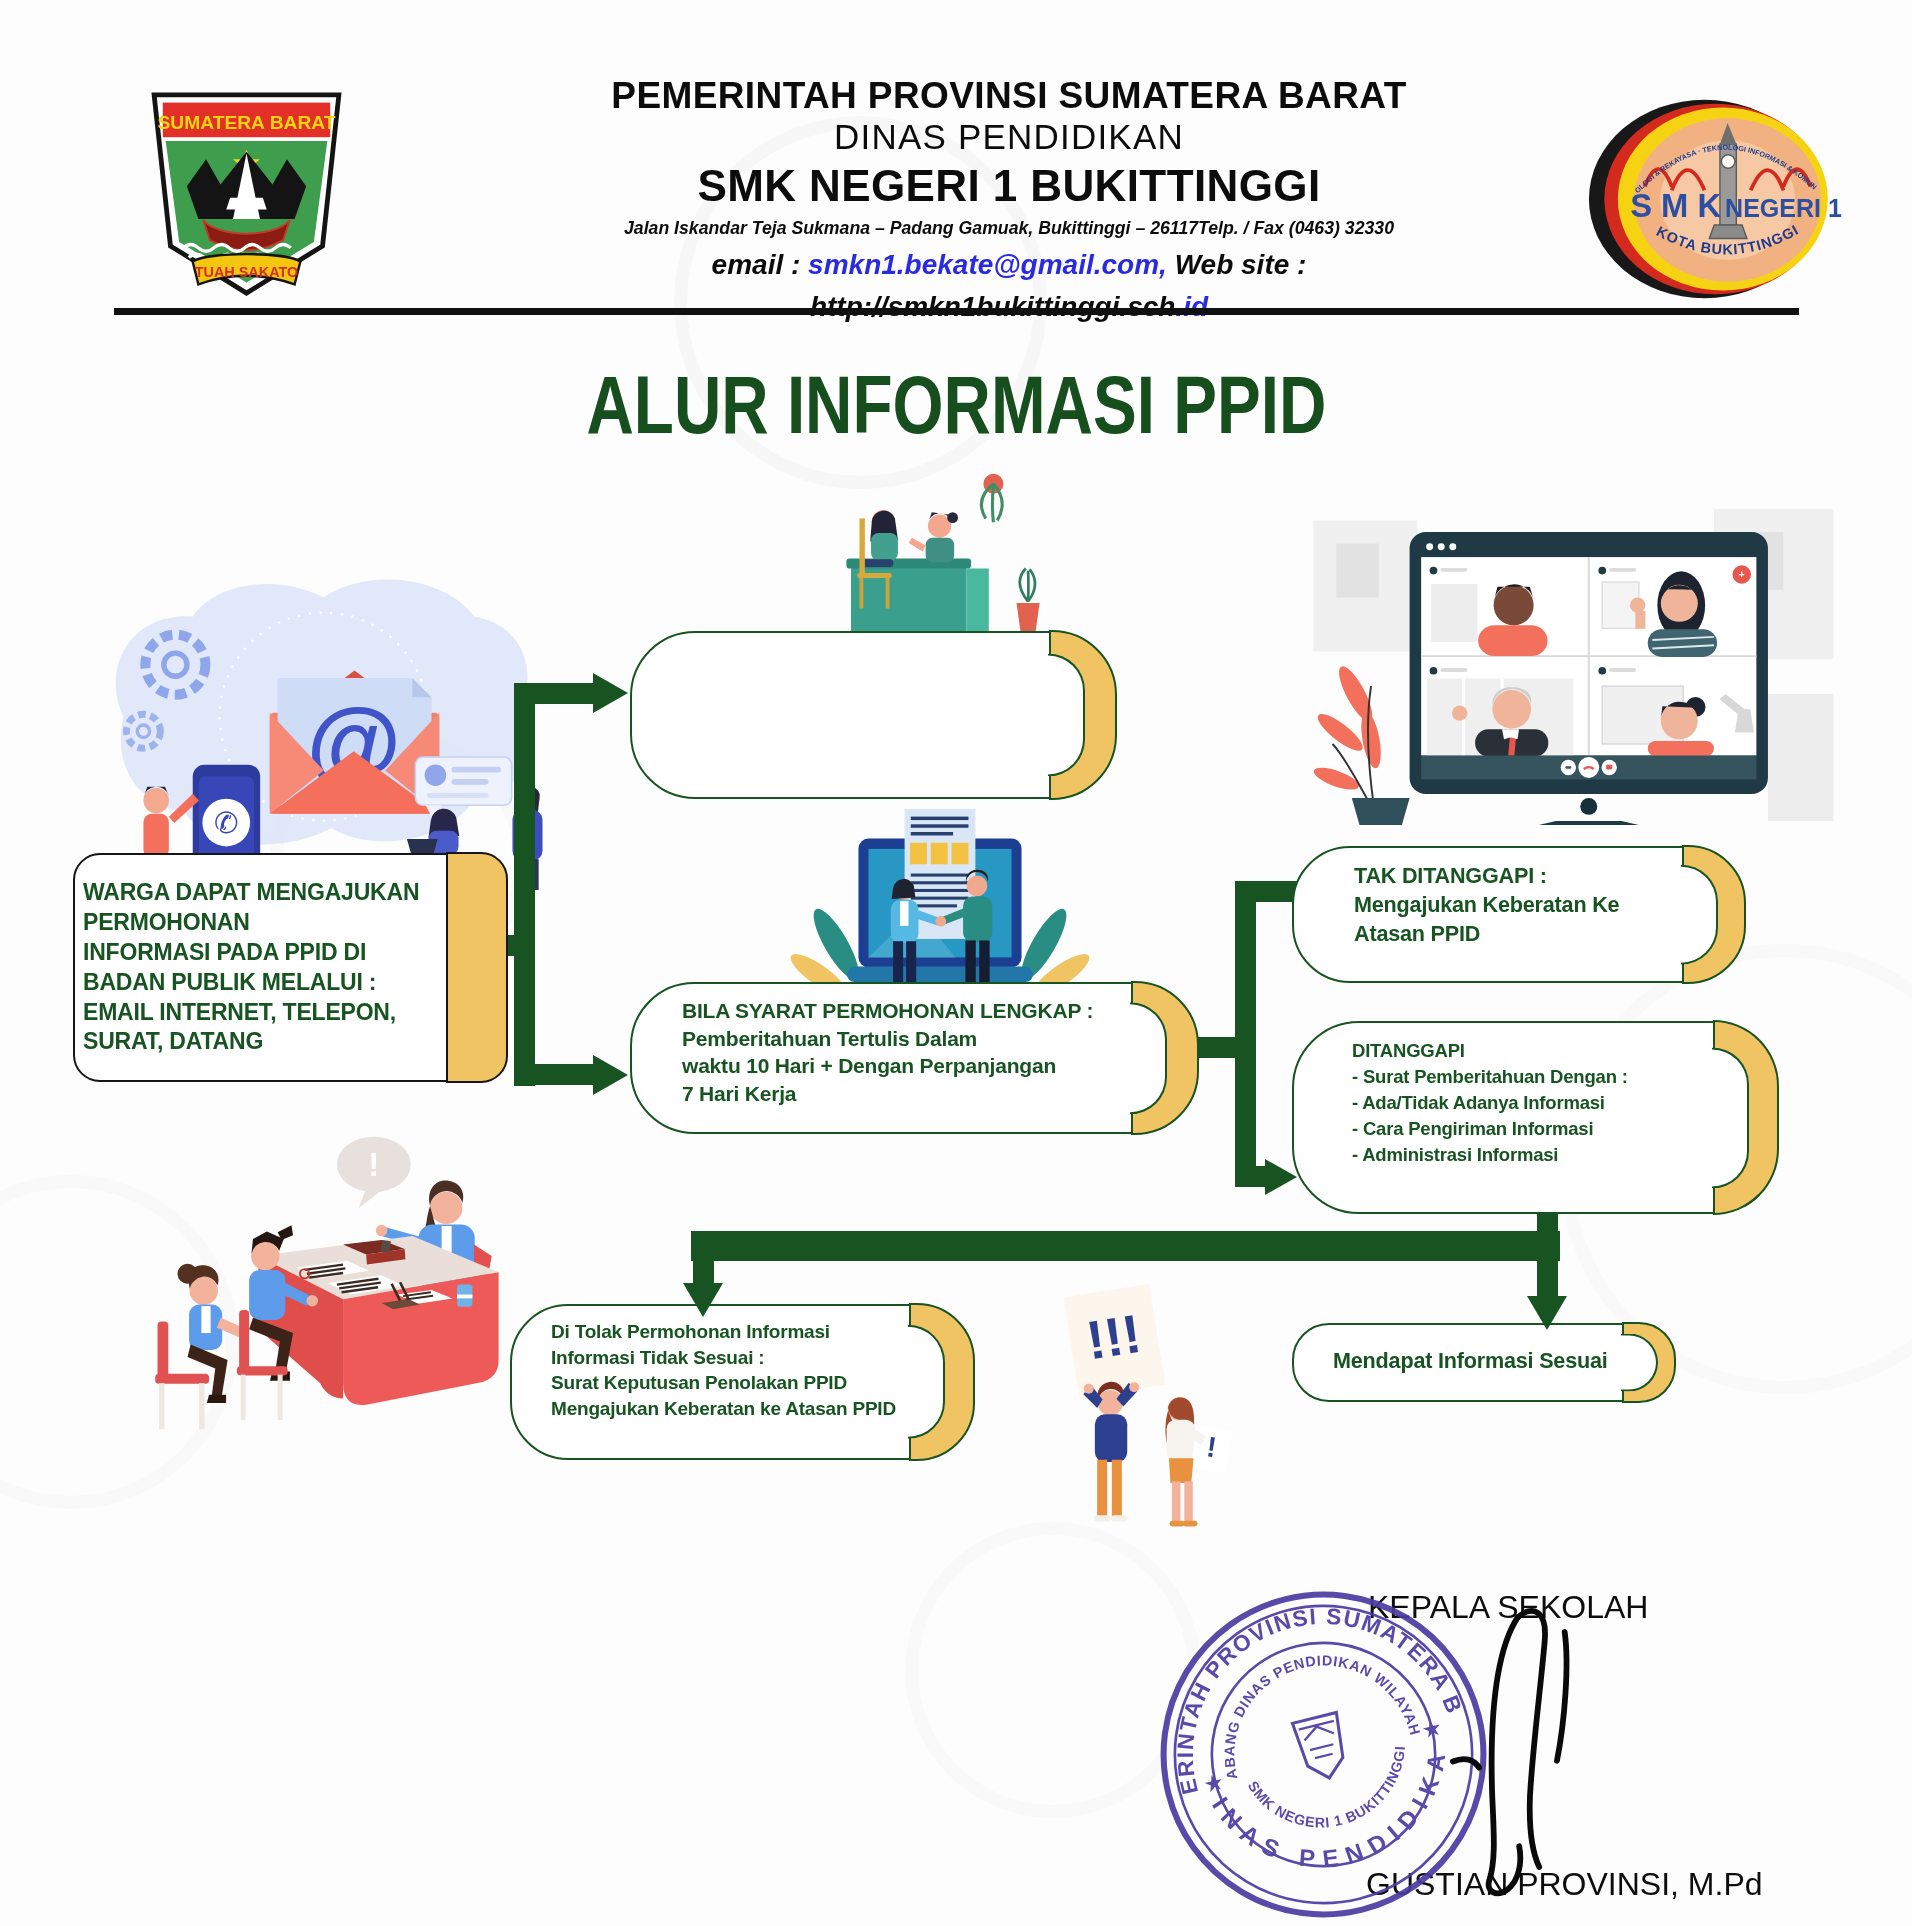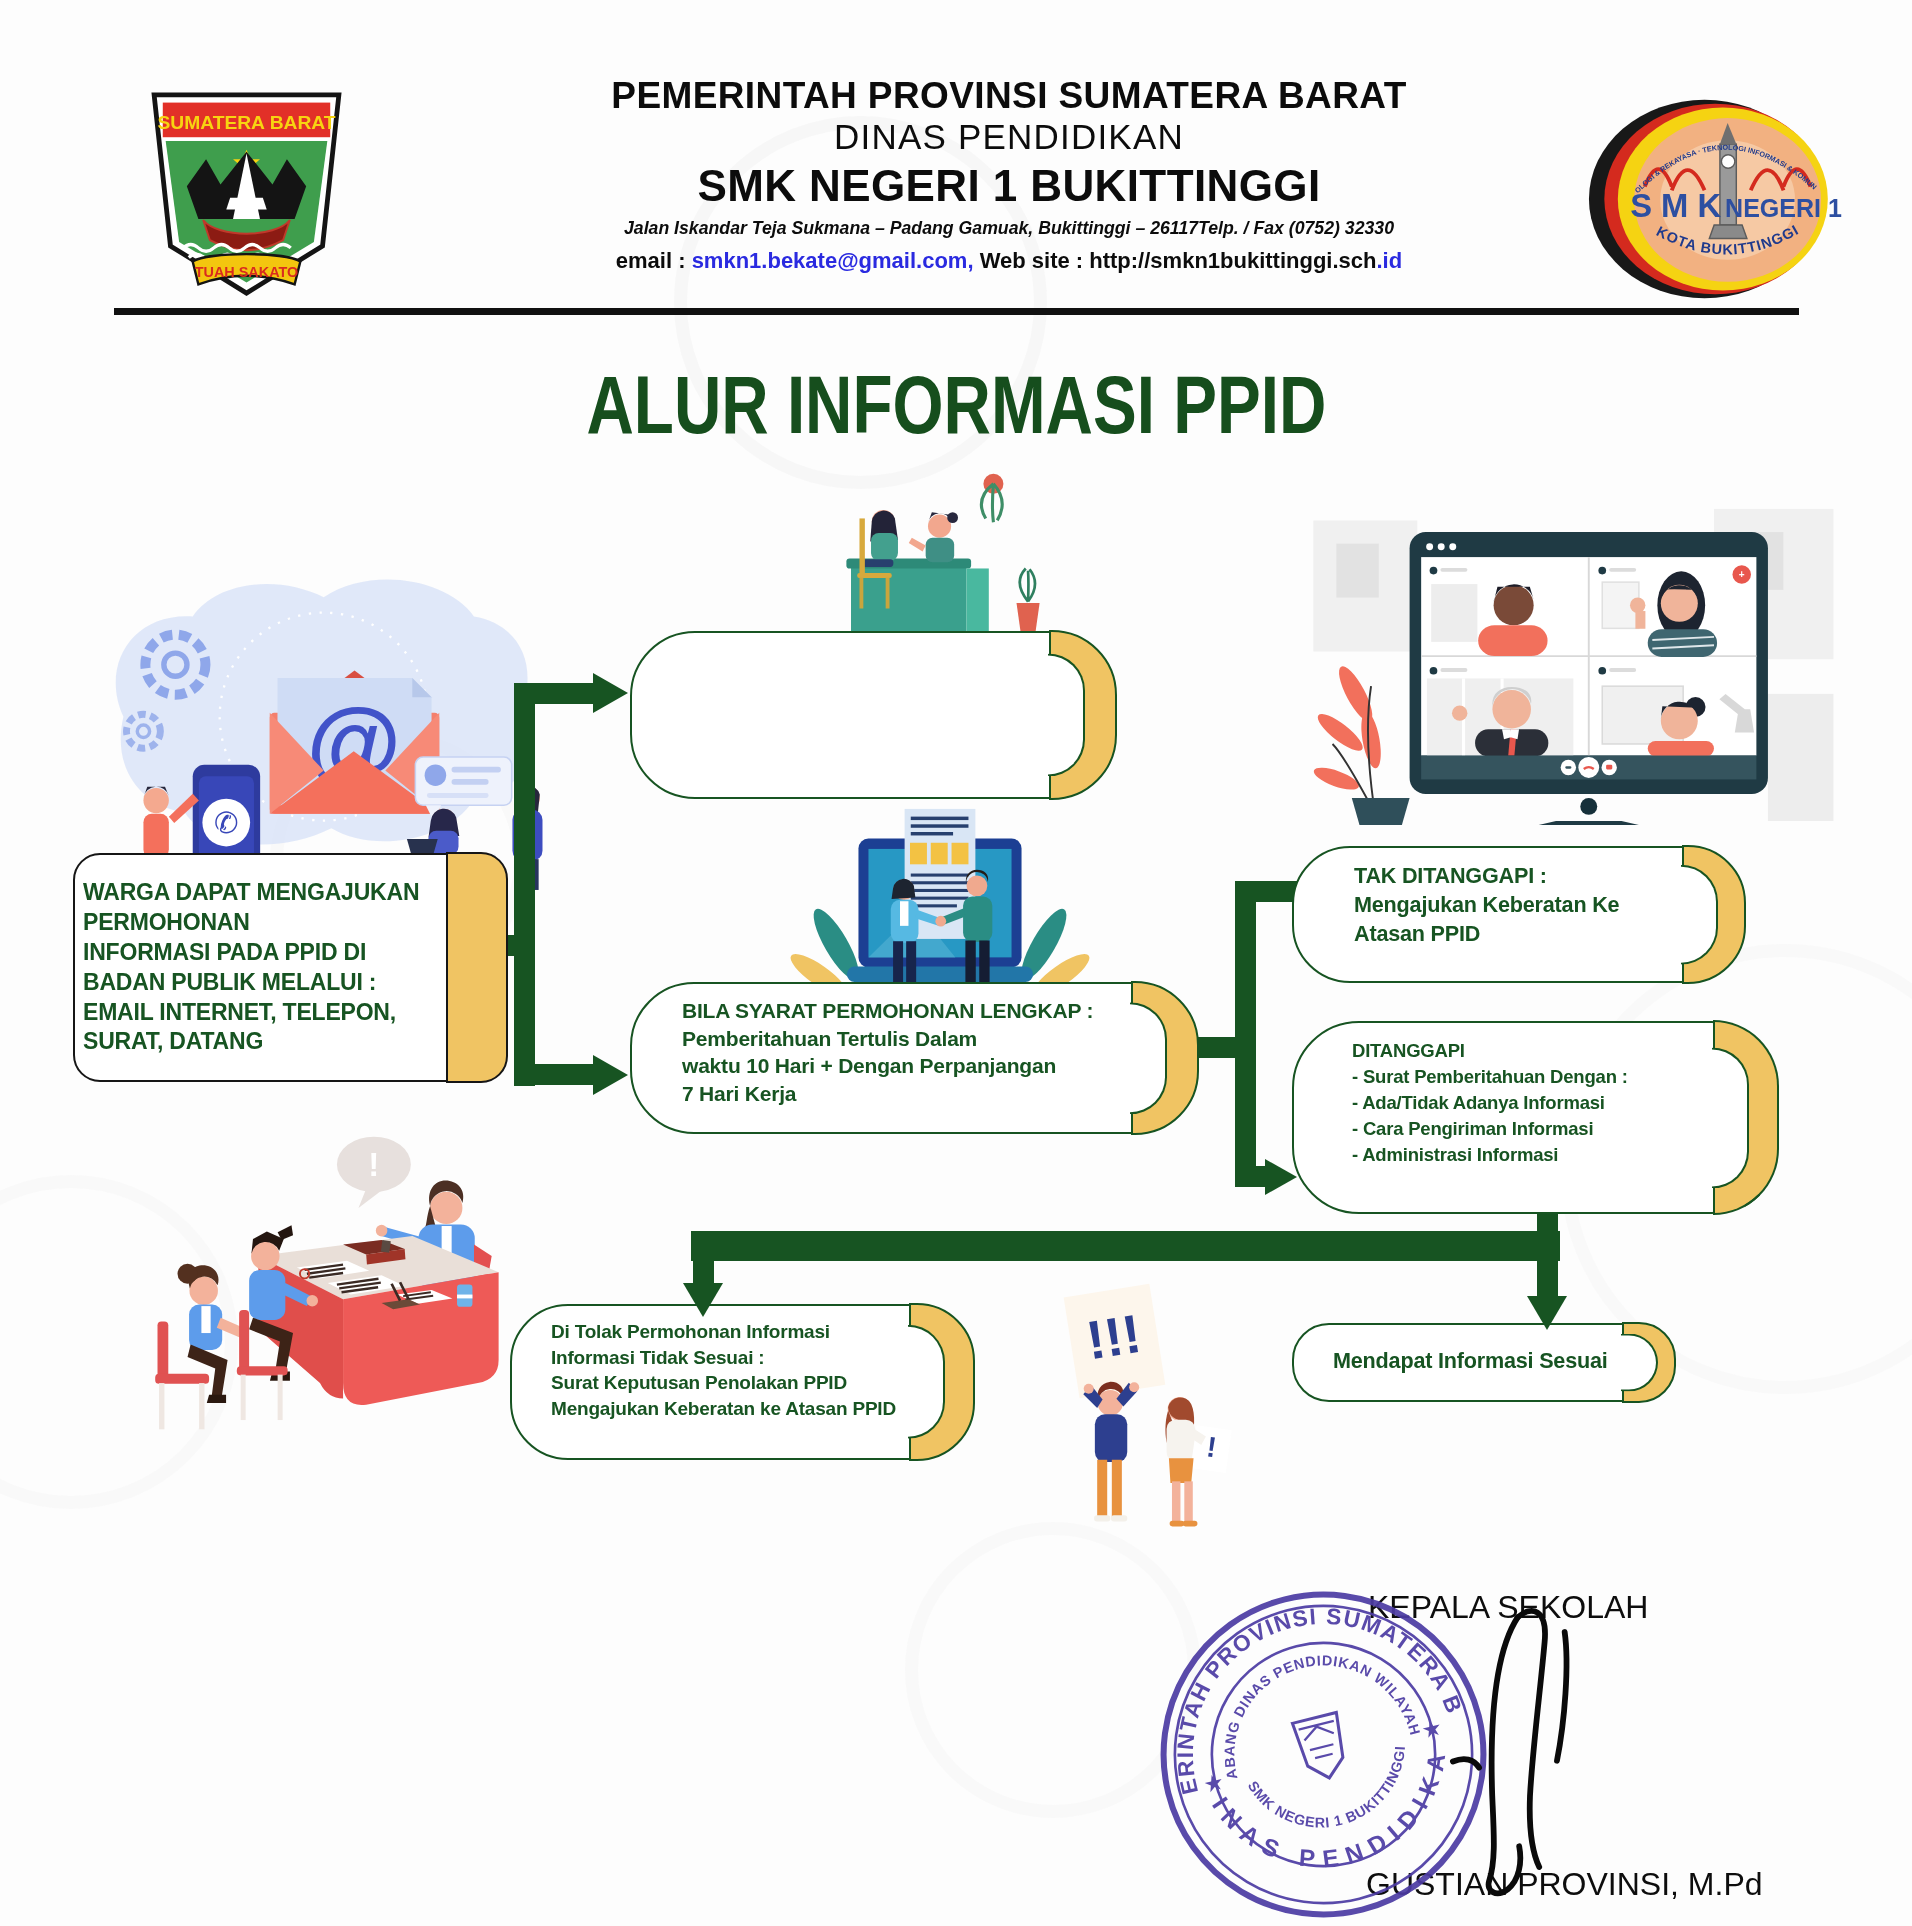--- a/index.html
+++ b/index.html
@@ -12,21 +12,21 @@
   html,body{margin:0;padding:0;background:#ffffff;}
   body{font-family:"Liberation Sans", sans-serif;}
   #page{position:relative;width:1912px;height:2066px;background:#fdfdfd;overflow:hidden;}
   .pat{position:absolute;border:13px solid #f3f3f3;border-radius:50%;opacity:.55;}
   
   .h-center{position:absolute;left:593px;top:75px;width:832px;text-align:center;color:#0c0c0c;}
   .h1{font-size:37px;font-weight:bold;letter-spacing:0.4px;line-height:1.12;}
   .h2{font-size:35px;font-weight:400;letter-spacing:1.2px;line-height:1.2;}
   .h3{font-size:44px;font-weight:bold;letter-spacing:0.4px;line-height:1.25;}
   .h4{font-size:17.7px;font-style:italic;font-weight:bold;line-height:1.7;}
-  .h5{font-size:22px;font-weight:bold;line-height:1.5;}
+  .h5{font-size:28px;font-style:italic;font-weight:bold;line-height:1.5;}
   .blue{color:var(--link);}
   .divider{position:absolute;left:114px;top:308px;width:1685px;height:7px;background:var(--ink);}
   
   .title-wrap{position:absolute;left:0;top:358px;width:1912px;text-align:center;}
   .title{display:inline-block;font-size:82px;font-weight:bold;color:#164e1d;letter-spacing:0px;transform:scaleX(.8);transform-origin:center;}
   
   .flowbox{position:absolute;background:#ffffff;border:2.7px solid var(--green);z-index:3;}
   .flowbox .tab{position:absolute;top:-2.7px;bottom:-2.7px;right:-2.7px;background:var(--yellow);border:2.7px solid var(--green);z-index:1;}
   .flowbox .tab.notch::before{content:"";position:absolute;left:-2.7px;top:50%;transform:translateY(-50%);width:35px;height:72%;background:#ffffff;border:2.7px solid var(--green);border-left:none;border-radius:0 385px 385px 0;}
   .startbox{border-color:#161616;}
@@ -67,21 +67,21 @@
     <path d="M40,172 q8,-7 16,0 t16,0 t16,0 t16,0 t16,0 t16,0" fill="none" stroke="#ffffff" stroke-width="3.4"></path>
     <path d="M48,182 q8,-6 15,0 t15,0 t15,0 t15,0 t14,0" fill="none" stroke="#ffffff" stroke-width="3.2"></path>
     <path d="M44,176 C60,166 140,166 156,176 L150,200 C118,188 82,188 50,200 Z" fill="#f3c60f" stroke="#141414" stroke-width="2.5"></path>
     <text x="100" y="192" text-anchor="middle" font-size="15" font-weight="bold" fill="#d92b1f">TUAH SAKATO</text>
   </svg>
 
   <div class="h-center">
     <div class="h1">PEMERINTAH PROVINSI SUMATERA BARAT</div>
     <div class="h2">DINAS PENDIDIKAN</div>
     <div class="h3">SMK NEGERI 1 BUKITTINGGI</div>
-    <div class="h4">Jalan Iskandar Teja Sukmana – Padang Gamuak, Bukittinggi – 26117Telp. / Fax (0752) 32330</div>
+    <div class="h4">Jalan Iskandar Teja Sukmana – Padang Gamuak, Bukittinggi – 26117Telp. / Fax (0463) 32330</div>
     <div class="h5"><span>email : </span><span class="blue">smkn1.bekate@gmail.com,</span><span> Web site : </span><span>http://smkn1bukittinggi.sch</span><span class="blue">.id</span></div>
   </div>
 
   <svg style="left:1587px;top:94px;" width="262" height="210" viewBox="0 0 272 218">
     <ellipse cx="122" cy="109" rx="120" ry="103" fill="#181818"></ellipse>
     <ellipse cx="133" cy="109" rx="115" ry="99" fill="#d42a1e"></ellipse>
     <ellipse cx="141" cy="109" rx="109" ry="95" fill="#f5d312"></ellipse>
     <ellipse cx="146" cy="110" rx="97" ry="85" fill="#f2b181"></ellipse>
     <ellipse cx="146" cy="110" rx="70" ry="62" fill="#f6c9a4"></ellipse>
     <path d="M60,96 Q74,60 88,96 M88,100 Q104,58 122,100 M170,100 Q188,58 204,100 M204,96 Q218,60 232,96" fill="none" stroke="#d42a1e" stroke-width="4"></path>

